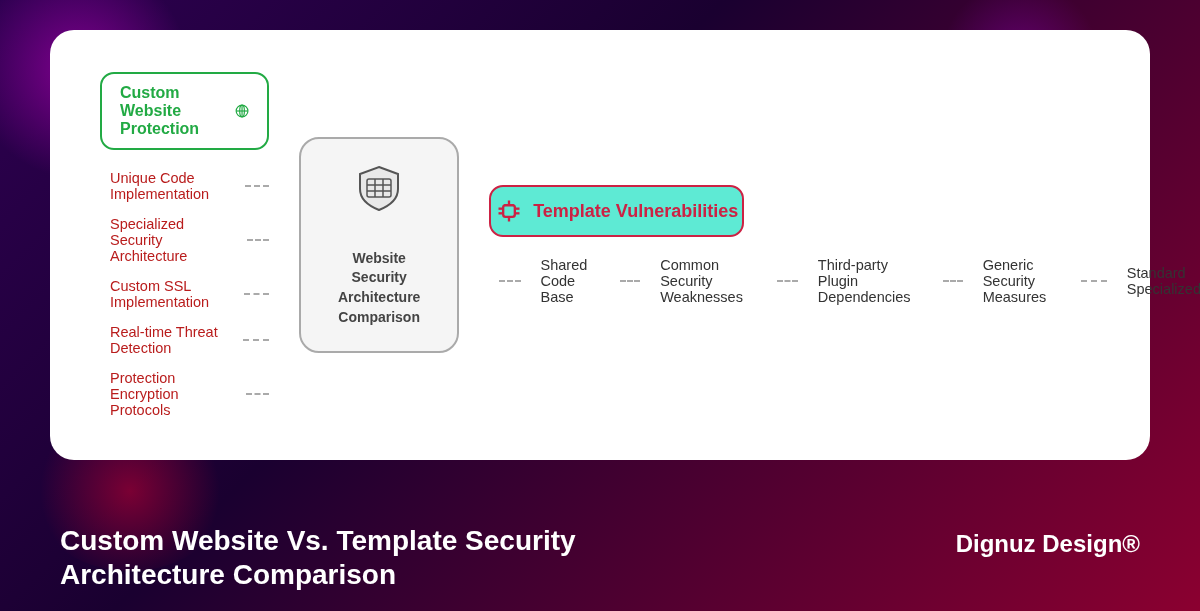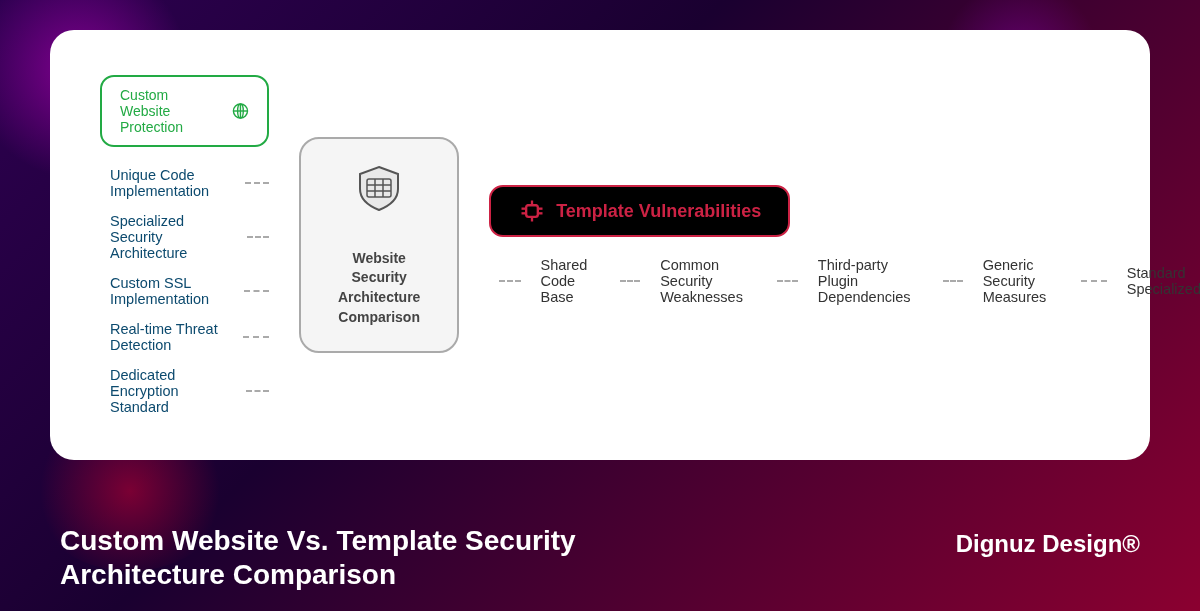--- a/index.html
+++ b/index.html
@@ -84,43 +84,43 @@
       gap: 10px;
       border: 2.5px solid #22aa44;
       border-radius: 14px;
       padding: 10px 18px;
       margin-bottom: 20px;
       background: #fff;
     }
 
     .left-badge-text {
       color: #22aa44;
-      font-weight: 400;
-      font-size: 14px;
+      font-weight: 700;
+      font-size: 16px;
     }
 
     .globe-icon {
       width: 28px;
       height: 28px;
       color: #22aa44;
     }
 
     .left-items {
       display: flex;
       flex-direction: column;
       gap: 14px;
       padding-left: 10px;
     }
 
     .left-item {
       display: flex;
       align-items: center;
       gap: 12px;
       font-size: 14.5px;
-      color: #0c4a6e;
+      color: #b91c1c;
     }
 
     .left-item::after {
       content: '';
       display: inline-block;
       width: 40px;
       height: 1px;
       border-top: 2px dashed #aaa;
       margin-left: 8px;
     }
@@ -167,23 +167,23 @@
       align-items: flex-start;
       flex: 1;
     }
 
     .right-badge {
       display: flex;
       align-items: center;
       gap: 10px;
       border: 2.5px solid #cc2244;
       border-radius: 14px;
-      padding: 10px 27px;
+      padding: 10px 4px;
       margin-bottom: 20px;
-      background: #000000;
+      background: #5eead4;
     }
 
     .right-badge-text {
       color: #cc2244;
       font-weight: 700;
       font-size: 18px;
     }
 
     .bug-icon {
       width: 28px;
@@ -263,21 +263,21 @@
         <ellipse cx="12" cy="12" rx="4" ry="10"></ellipse>
         <line x1="2" y1="12" x2="22" y2="12"></line>
         <line x1="12" y1="2" x2="12" y2="22"></line>
       </svg>
     </div>
     <div class="left-items">
       <div class="left-item">Unique Code Implementation</div>
       <div class="left-item">Specialized Security Architecture</div>
       <div class="left-item">Custom SSL Implementation</div>
       <div class="left-item">Real-time Threat Detection</div>
-      <div class="left-item">Dedicated Encryption Standard</div>
+      <div class="left-item">Protection Encryption Protocols</div>
     </div>
   </div>
 
   <div class="center-section">
     <div class="center-box">
 
       <svg class="shield-icon" viewBox="0 0 50 50" fill="none">
         <path d="M25 4 L44 11 L44 26 C44 36 35 43 25 47 C15 43 6 36 6 26 L6 11 Z" stroke="#555" stroke-width="2" fill="#e8e8e8"></path>
         <rect x="13" y="16" width="24" height="18" rx="2" stroke="#555" stroke-width="1.5" fill="none"></rect>
         <line x1="13" y1="22" x2="37" y2="22" stroke="#555" stroke-width="1.5"></line>

